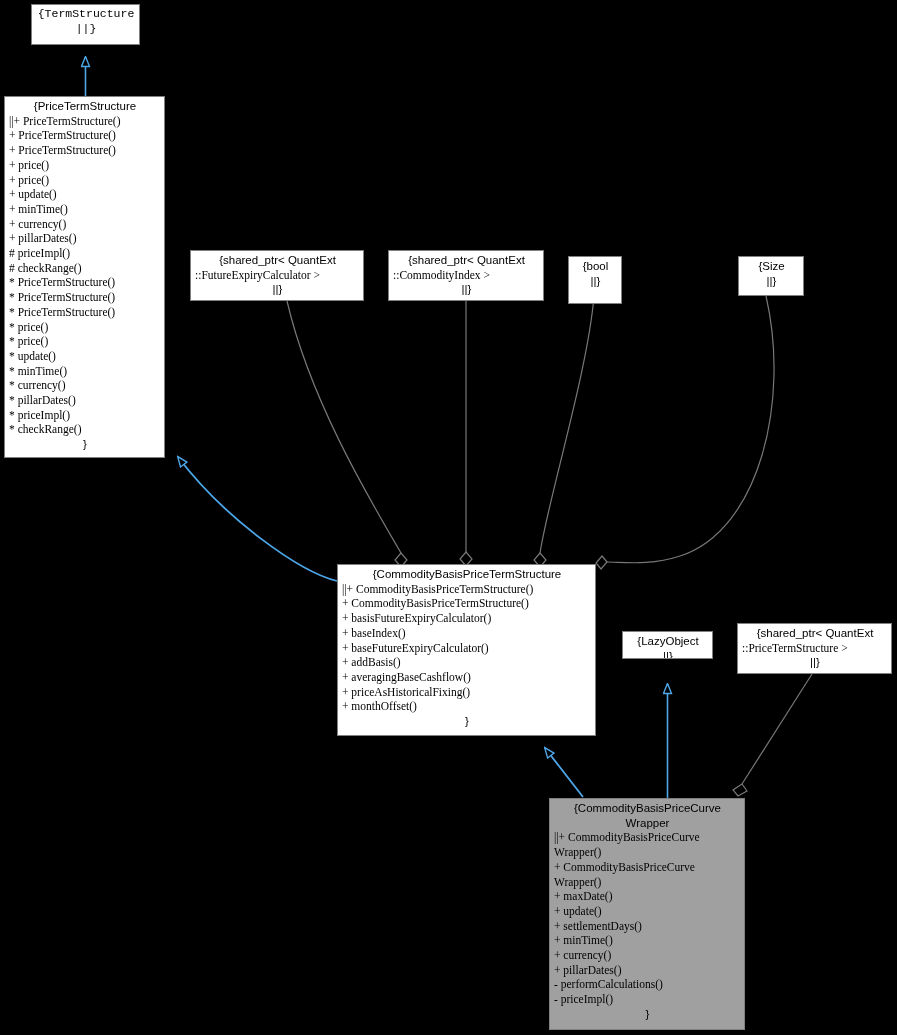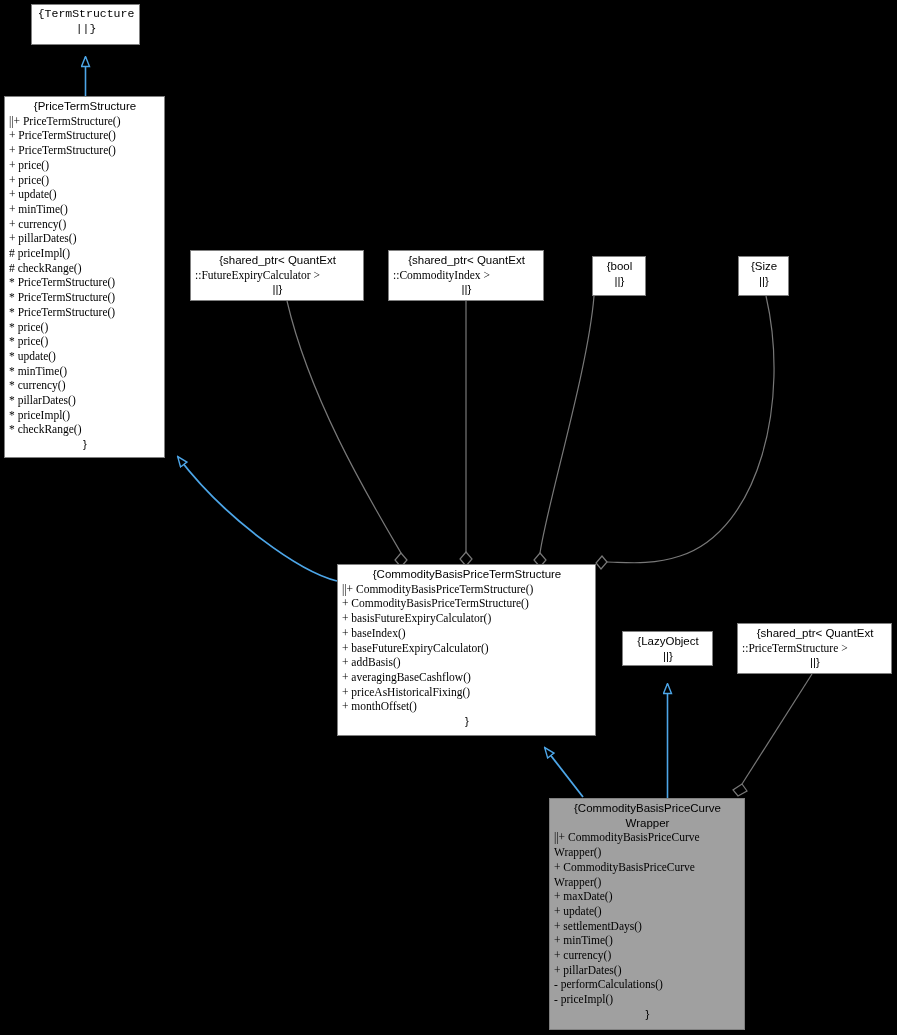--- a/index.html
+++ b/index.html
@@ -107,22 +107,22 @@
       <path d="M 812,674 L 742,784" fill="none" stroke="#787878" stroke-width="1.2"></path>
       <path d="M 742,784 L 747,791 L 738,796 L 733,790 z" fill="none" stroke="#787878" stroke-width="1.2"></path>
     </g>
   </svg>
 
   <div id="nodes">
       <div class="node centered" style="left: 31px; top: 4px; width: 109px; height: 41px; font-family: Liberation Mono, monospace;"><span class="ttl">{TermStructure</span><span class="close">||}</span></div>
       <div class="node" style="left: 4px; top: 96px; width: 161px; height: 362px;"><span class="ttl">{PriceTermStructure</span><span class="mem">||+ PriceTermStructure()</span><span class="mem">+ PriceTermStructure()</span><span class="mem">+ PriceTermStructure()</span><span class="mem">+ price()</span><span class="mem">+ price()</span><span class="mem">+ update()</span><span class="mem">+ minTime()</span><span class="mem">+ currency()</span><span class="mem">+ pillarDates()</span><span class="mem"># priceImpl()</span><span class="mem"># checkRange()</span><span class="mem">* PriceTermStructure()</span><span class="mem">* PriceTermStructure()</span><span class="mem">* PriceTermStructure()</span><span class="mem">* price()</span><span class="mem">* price()</span><span class="mem">* update()</span><span class="mem">* minTime()</span><span class="mem">* currency()</span><span class="mem">* pillarDates()</span><span class="mem">* priceImpl()</span><span class="mem">* checkRange()</span><span class="close">}</span></div>
       <div class="node centered" style="left: 190px; top: 250px; width: 174px; height: 51px;"><span class="ttl">{shared_ptr&lt; QuantExt</span><span class="mem">::FutureExpiryCalculator &gt;</span><span class="close">||}</span></div>
       <div class="node centered" style="left: 388px; top: 250px; width: 156px; height: 51px;"><span class="ttl">{shared_ptr&lt; QuantExt</span><span class="mem">::CommodityIndex &gt;</span><span class="close">||}</span></div>
-      <div class="node centered" style="left: 592px; top: 256px; width: 54px; height: 40px;"><span class="ttl">{bool</span><span class="close">||}</span></div>
-      <div class="node centered" style="left: 738px; top: 256px; width: 51px; height: 40px;"><span class="ttl">{Size</span><span class="close">||}</span></div>
+      <div class="node centered" style="left: 568px; top: 256px; width: 54px; height: 48px;"><span class="ttl">{bool</span><span class="close">||}</span></div>
+      <div class="node centered" style="left: 738px; top: 256px; width: 66px; height: 40px;"><span class="ttl">{Size</span><span class="close">||}</span></div>
       <div class="node" style="left: 337px; top: 564px; width: 259px; height: 172px;"><span class="ttl">{CommodityBasisPriceTermStructure</span><span class="mem">||+ CommodityBasisPriceTermStructure()</span><span class="mem">+ CommodityBasisPriceTermStructure()</span><span class="mem">+ basisFutureExpiryCalculator()</span><span class="mem">+ baseIndex()</span><span class="mem">+ baseFutureExpiryCalculator()</span><span class="mem">+ addBasis()</span><span class="mem">+ averagingBaseCashflow()</span><span class="mem">+ priceAsHistoricalFixing()</span><span class="mem">+ monthOffset()</span><span class="close">}</span></div>
-      <div class="node centered" style="left: 622px; top: 631px; width: 91px; height: 35px;"><span class="ttl">{LazyObject</span><span class="close">||}</span></div>
+      <div class="node centered" style="left: 622px; top: 631px; width: 91px; height: 28px;"><span class="ttl">{LazyObject</span><span class="close">||}</span></div>
       <div class="node centered" style="left: 737px; top: 623px; width: 155px; height: 51px;"><span class="ttl">{shared_ptr&lt; QuantExt</span><span class="mem">::PriceTermStructure &gt;</span><span class="close">||}</span></div>
       <div class="node shaded" style="left: 549px; top: 798px; width: 196px; height: 232px;"><span class="ttl">{CommodityBasisPriceCurve
 Wrapper</span><span class="mem">||+ CommodityBasisPriceCurve</span><span class="mem">Wrapper()</span><span class="mem">+ CommodityBasisPriceCurve</span><span class="mem">Wrapper()</span><span class="mem">+ maxDate()</span><span class="mem">+ update()</span><span class="mem">+ settlementDays()</span><span class="mem">+ minTime()</span><span class="mem">+ currency()</span><span class="mem">+ pillarDates()</span><span class="mem">- performCalculations()</span><span class="mem">- priceImpl()</span><span class="close">}</span></div>
     </div>
 
 </div>
 
 </body></html>

